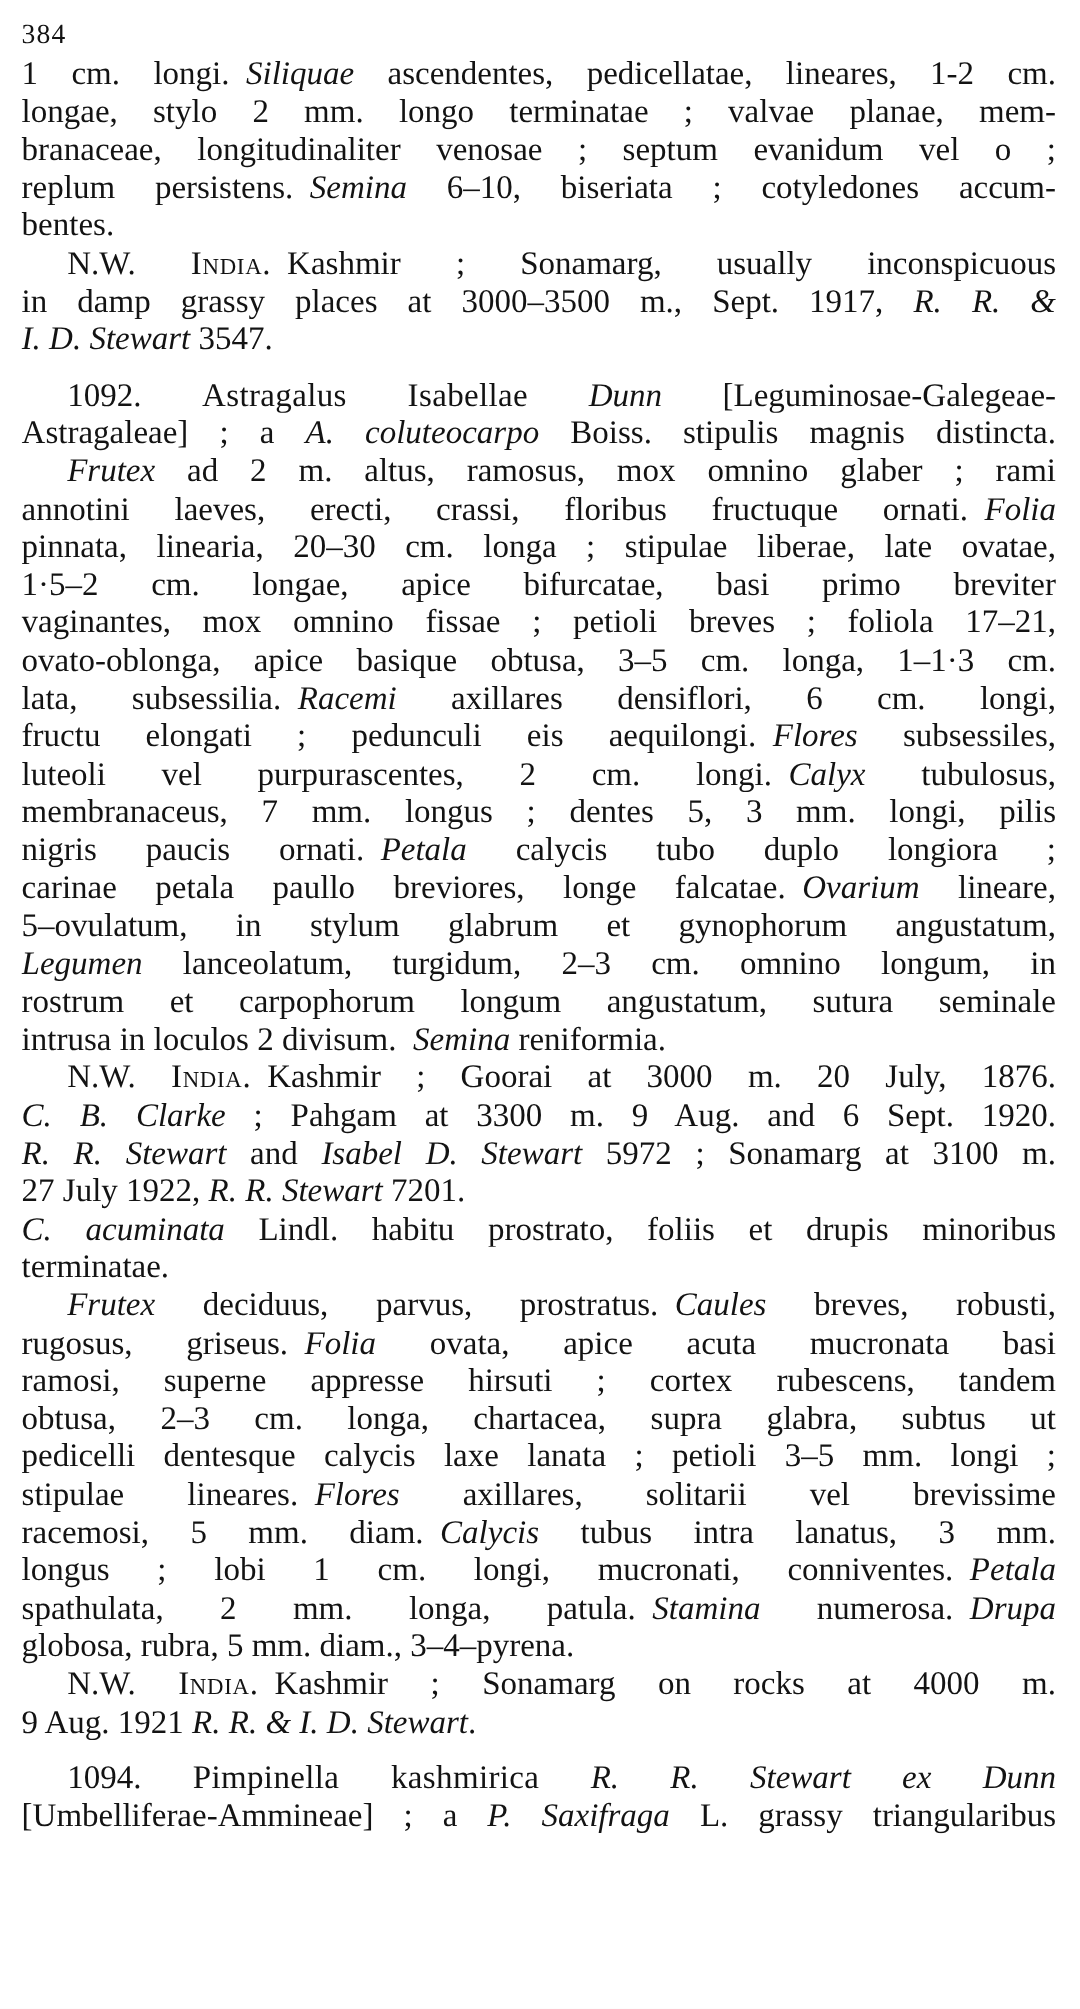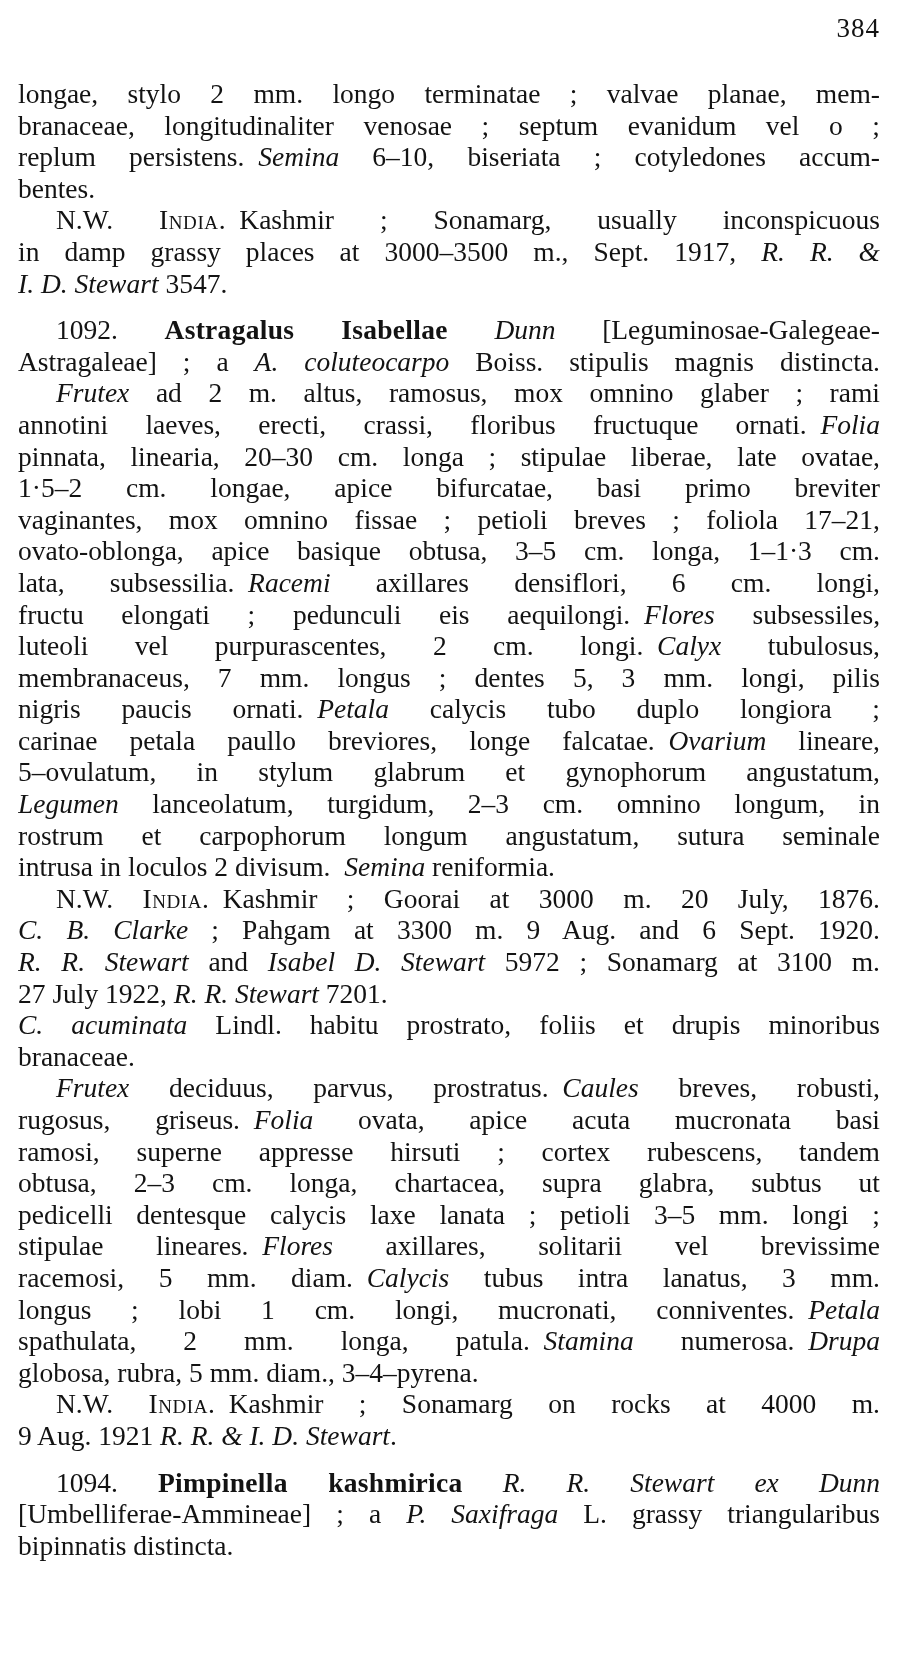--- a/index.html
+++ b/index.html
@@ -12,52 +12,52 @@
     position: relative;
     width: 900px;
     height: 1674px;
     box-sizing: border-box;
     background: #ffffff;
     color: #131313;
     padding: 12px 20px 0 18px;
     overflow: hidden;
   }
   .pagenum {
-    text-align: right;
-    font-size: 27px;
+    text-align: left;
+    font-size: 23px;
     line-height: 33px;
     letter-spacing: 1px;
-    margin-bottom: 33px;
     font-weight: 400;
   }
   .body-text { }
   .line {
     font-size: 27.5px;
     line-height: 31.6px;
     white-space: normal;
     overflow: hidden;
     max-height: 31.6px;
   }
   .line.just {
     text-align: justify;
     text-align-last: justify;
     text-justify: inter-word;
   }
   .line.ind { text-indent: 38px; }
   .line.gap { margin-top: 15px; }
   .it { font-style: italic; }
-  .bd { font-weight: 700; letter-spacing: 0.3px; }
+  .bd { font-weight: 400; letter-spacing: 0.3px; }
   .sc { font-variant: small-caps; letter-spacing: 0.6px; }
 </style>
 </head>
 <body>
 
 <div class="page">
   <div class="pagenum">384</div>
   <div class="body-text">
+      <div class="line just"><span>1 cm. longi. </span><span class="it">Siliquae</span><span> ascendentes, pedicellatae, lineares, 1-2 cm.</span></div>
       <div class="line just"><span>longae, stylo 2 mm. longo terminatae ; valvae planae, mem-</span></div>
       <div class="line just"><span>branaceae, longitudinaliter venosae ; septum evanidum vel o ;</span></div>
       <div class="line just"><span>replum persistens. </span><span class="it">Semina</span><span> 6–10, biseriata ; cotyledones accum-</span></div>
       <div class="line"><span>bentes.</span></div>
       <div class="line just ind"><span>N.W. </span><span class="sc">India</span><span>. Kashmir ; Sonamarg, usually inconspicuous</span></div>
       <div class="line just"><span>in damp grassy places at 3000–3500 m., Sept. 1917, </span><span class="it">R. R. &amp;</span></div>
       <div class="line"><span class="it">I. D. Stewart</span><span> 3547.</span></div>
       <div class="line just ind gap"><span>1092. </span><span class="bd">Astragalus Isabellae</span><span> </span><span class="it">Dunn</span><span> [Leguminosae-Galegeae-</span></div>
       <div class="line just"><span>Astragaleae] ; a </span><span class="it">A. coluteocarpo</span><span> Boiss. stipulis magnis distincta.</span></div>
       <div class="line just ind"><span class="it">Frutex</span><span> ad 2 m. altus, ramosus, mox omnino glaber ; rami</span></div>
@@ -74,30 +74,29 @@
       <div class="line just"><span>carinae petala paullo breviores, longe falcatae. </span><span class="it">Ovarium</span><span> lineare,</span></div>
       <div class="line just"><span>5–ovulatum, in stylum glabrum et gynophorum angustatum,</span></div>
       <div class="line just"><span class="it">Legumen</span><span> lanceolatum, turgidum, 2–3 cm. omnino longum, in</span></div>
       <div class="line just"><span>rostrum et carpophorum longum angustatum, sutura seminale</span></div>
       <div class="line"><span>intrusa in loculos 2 divisum. </span><span class="it">Semina</span><span> reniformia.</span></div>
       <div class="line just ind"><span>N.W. </span><span class="sc">India</span><span>. Kashmir ; Goorai at 3000 m. 20 July, 1876.</span></div>
       <div class="line just"><span class="it">C. B. Clarke</span><span> ; Pahgam at 3300 m. 9 Aug. and 6 Sept. 1920.</span></div>
       <div class="line just"><span class="it">R. R. Stewart</span><span> and </span><span class="it">Isabel D. Stewart</span><span> 5972 ; Sonamarg at 3100 m.</span></div>
       <div class="line"><span>27 July 1922, </span><span class="it">R. R. Stewart</span><span> 7201.</span></div>
       <div class="line just"><span class="it">C. acuminata</span><span> Lindl. habitu prostrato, foliis et drupis minoribus</span></div>
-      <div class="line"><span>branaceae.</span></div>
+      <div class="line"><span>terminatae.</span></div>
       <div class="line just ind"><span class="it">Frutex</span><span> deciduus, parvus, prostratus. </span><span class="it">Caules</span><span> breves, robusti,</span></div>
       <div class="line just"><span>rugosus, griseus. </span><span class="it">Folia</span><span> ovata, apice acuta mucronata basi</span></div>
       <div class="line just"><span>ramosi, superne appresse hirsuti ; cortex rubescens, tandem</span></div>
       <div class="line just"><span>obtusa, 2–3 cm. longa, chartacea, supra glabra, subtus ut</span></div>
       <div class="line just"><span>pedicelli dentesque calycis laxe lanata ; petioli 3–5 mm. longi ;</span></div>
       <div class="line just"><span>stipulae lineares. </span><span class="it">Flores</span><span> axillares, solitarii vel brevissime</span></div>
       <div class="line just"><span>racemosi, 5 mm. diam. </span><span class="it">Calycis</span><span> tubus intra lanatus, 3 mm.</span></div>
       <div class="line just"><span>longus ; lobi 1 cm. longi, mucronati, conniventes. </span><span class="it">Petala</span></div>
       <div class="line just"><span>spathulata, 2 mm. longa, patula. </span><span class="it">Stamina</span><span> numerosa. </span><span class="it">Drupa</span></div>
       <div class="line"><span>globosa, rubra, 5 mm. diam., 3–4–pyrena.</span></div>
       <div class="line just ind"><span>N.W. </span><span class="sc">India</span><span>. Kashmir ; Sonamarg on rocks at 4000 m.</span></div>
       <div class="line"><span>9 Aug. 1921 </span><span class="it">R. R. &amp; I. D. Stewart</span><span>.</span></div>
       <div class="line just ind gap"><span>1094. </span><span class="bd">Pimpinella kashmirica</span><span> </span><span class="it">R. R. Stewart ex Dunn</span></div>
       <div class="line just"><span>[Umbelliferae-Ammineae] ; a </span><span class="it">P. Saxifraga</span><span> L. grassy triangularibus</span></div>
-      <div class="line"><span>bipinnatis distincta.</span></div>
     </div>
 </div>
 
 </body></html>

